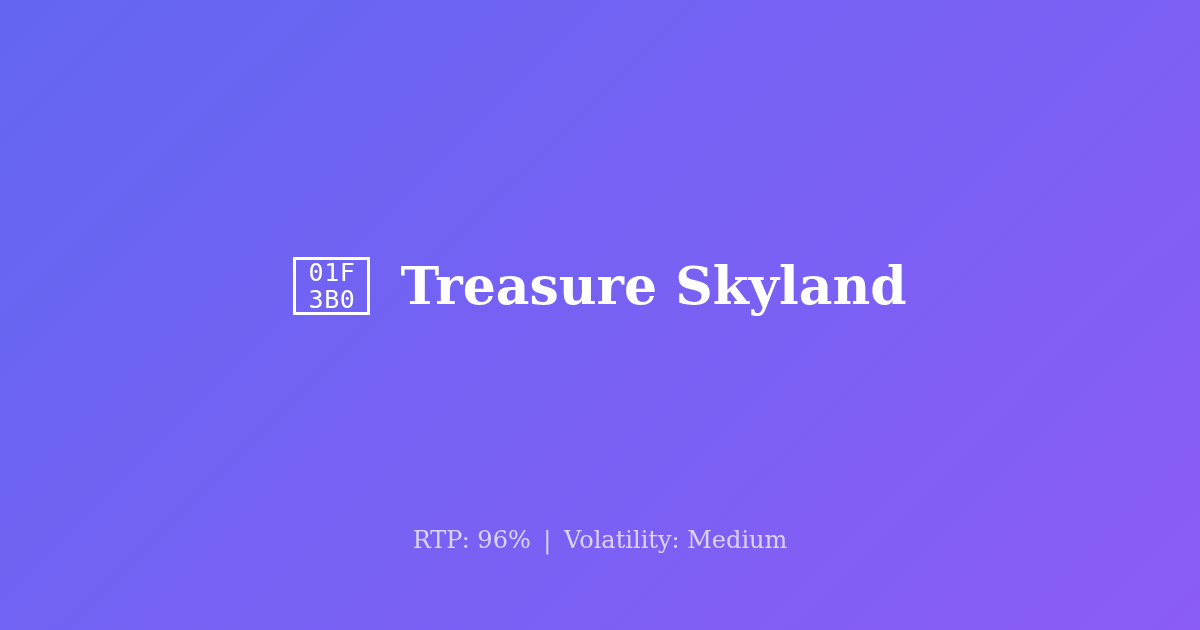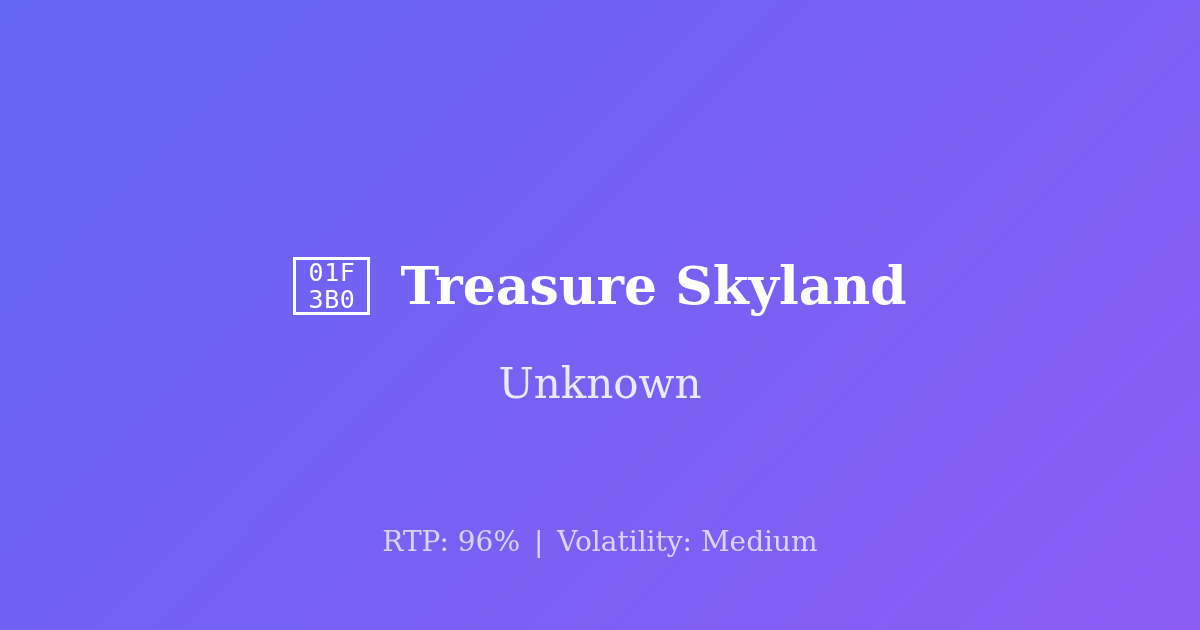--- a/index.html
+++ b/index.html
@@ -87,21 +87,21 @@
   }
 
   
   .meta {
     position: absolute;
     top: 528px;
     left: 0;
     right: 0;
     text-align: center;
     font-family: "DejaVu Serif", "Liberation Serif", serif;
-    font-size: 28px;
+    font-size: 24px;
     font-weight: 400;
     color: rgba(255, 255, 255, 0.72);
     line-height: 1;
   }
 
   .meta-sep {
     padding: 0 5px;
   }
 </style>
 </head>
@@ -113,21 +113,20 @@
 
     <span class="tofu">
       <span class="tofu-line top">01F</span>
       <span class="tofu-line bottom">3B0</span>
     </span>
 
     <h1 class="game-title">Treasure Skyland</h1>
 
   </div>
 
-  <div class="subtitle">Unknown</div>
 
   <div class="meta">
     <span>RTP: 96%</span>
     <span class="meta-sep">|</span>
     <span>Volatility: Medium</span>
   </div>
 
 </div>
 
 </body></html>

